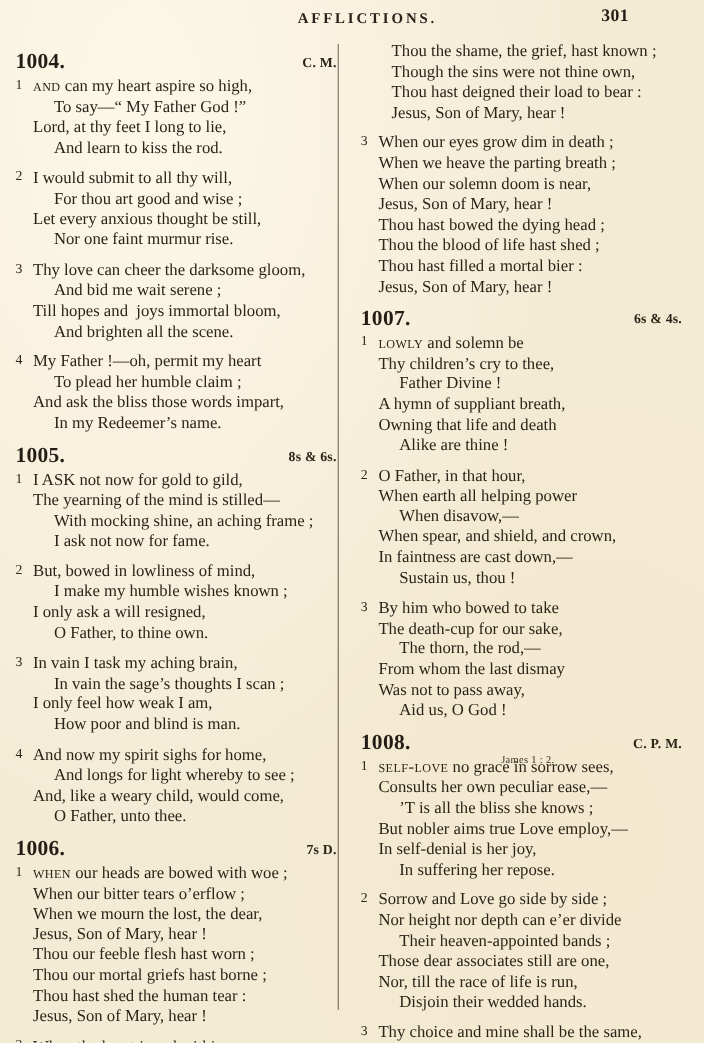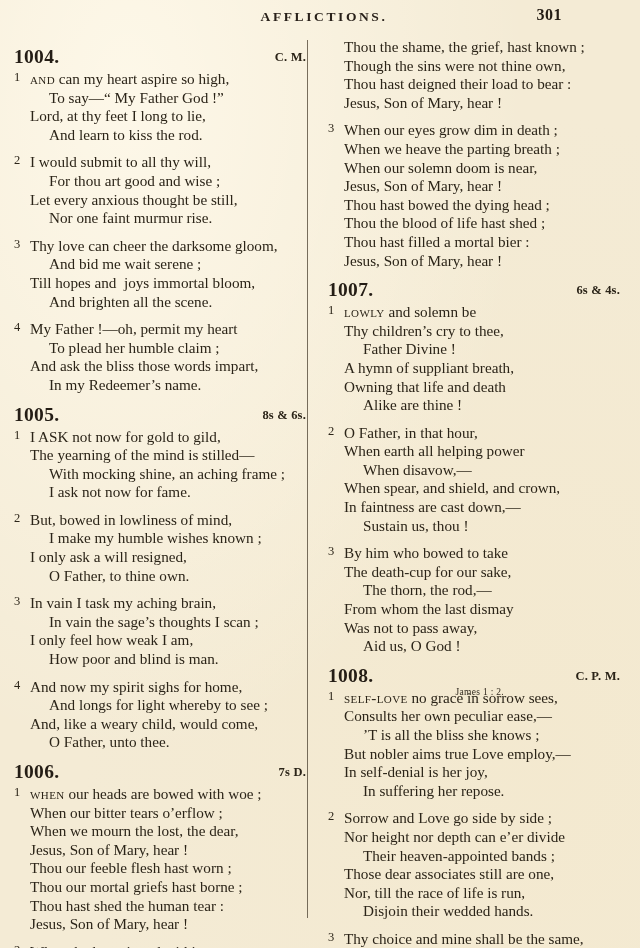--- a/index.html
+++ b/index.html
@@ -22,21 +22,21 @@
     box-sizing: border-box;
     background:
       radial-gradient(ellipse at 20% 10%, rgba(255,250,236,0.85) 0%, rgba(246,237,215,0) 55%),
       radial-gradient(ellipse at 85% 80%, rgba(243,232,205,0.7) 0%, rgba(246,237,215,0) 60%),
       #f4ebd5;
   }
   
   .running-head {
     position: absolute;
     top: 9px;
-    left: 4px;
+    left: 14px;
     width: 576px;
     height: 24px;
   }
   .rh-title {
     position: absolute;
     left: 0;
     width: 640px;
     text-align: center;
     font-size: 13.5px;
     letter-spacing: 2.6px;
@@ -136,21 +136,21 @@
     white-space: pre;
     color: #2b2418;
   }
   .ln.i1 { padding-left: 19px; }
   .ln .sc {
     font-variant: small-caps;
     text-transform: lowercase;
     letter-spacing: 0.4px;
   }
   
-  .cont { margin-left: 16px; margin-bottom: 9px; }
+  .cont { margin-left: 28px; margin-bottom: 9px; }
 </style>
 </head>
 <body>
 
 <div class="page">
 
   <div class="running-head">
     <div class="rh-title">AFFLICTIONS.</div>
     <div class="rh-pageno">301</div>
   </div>

